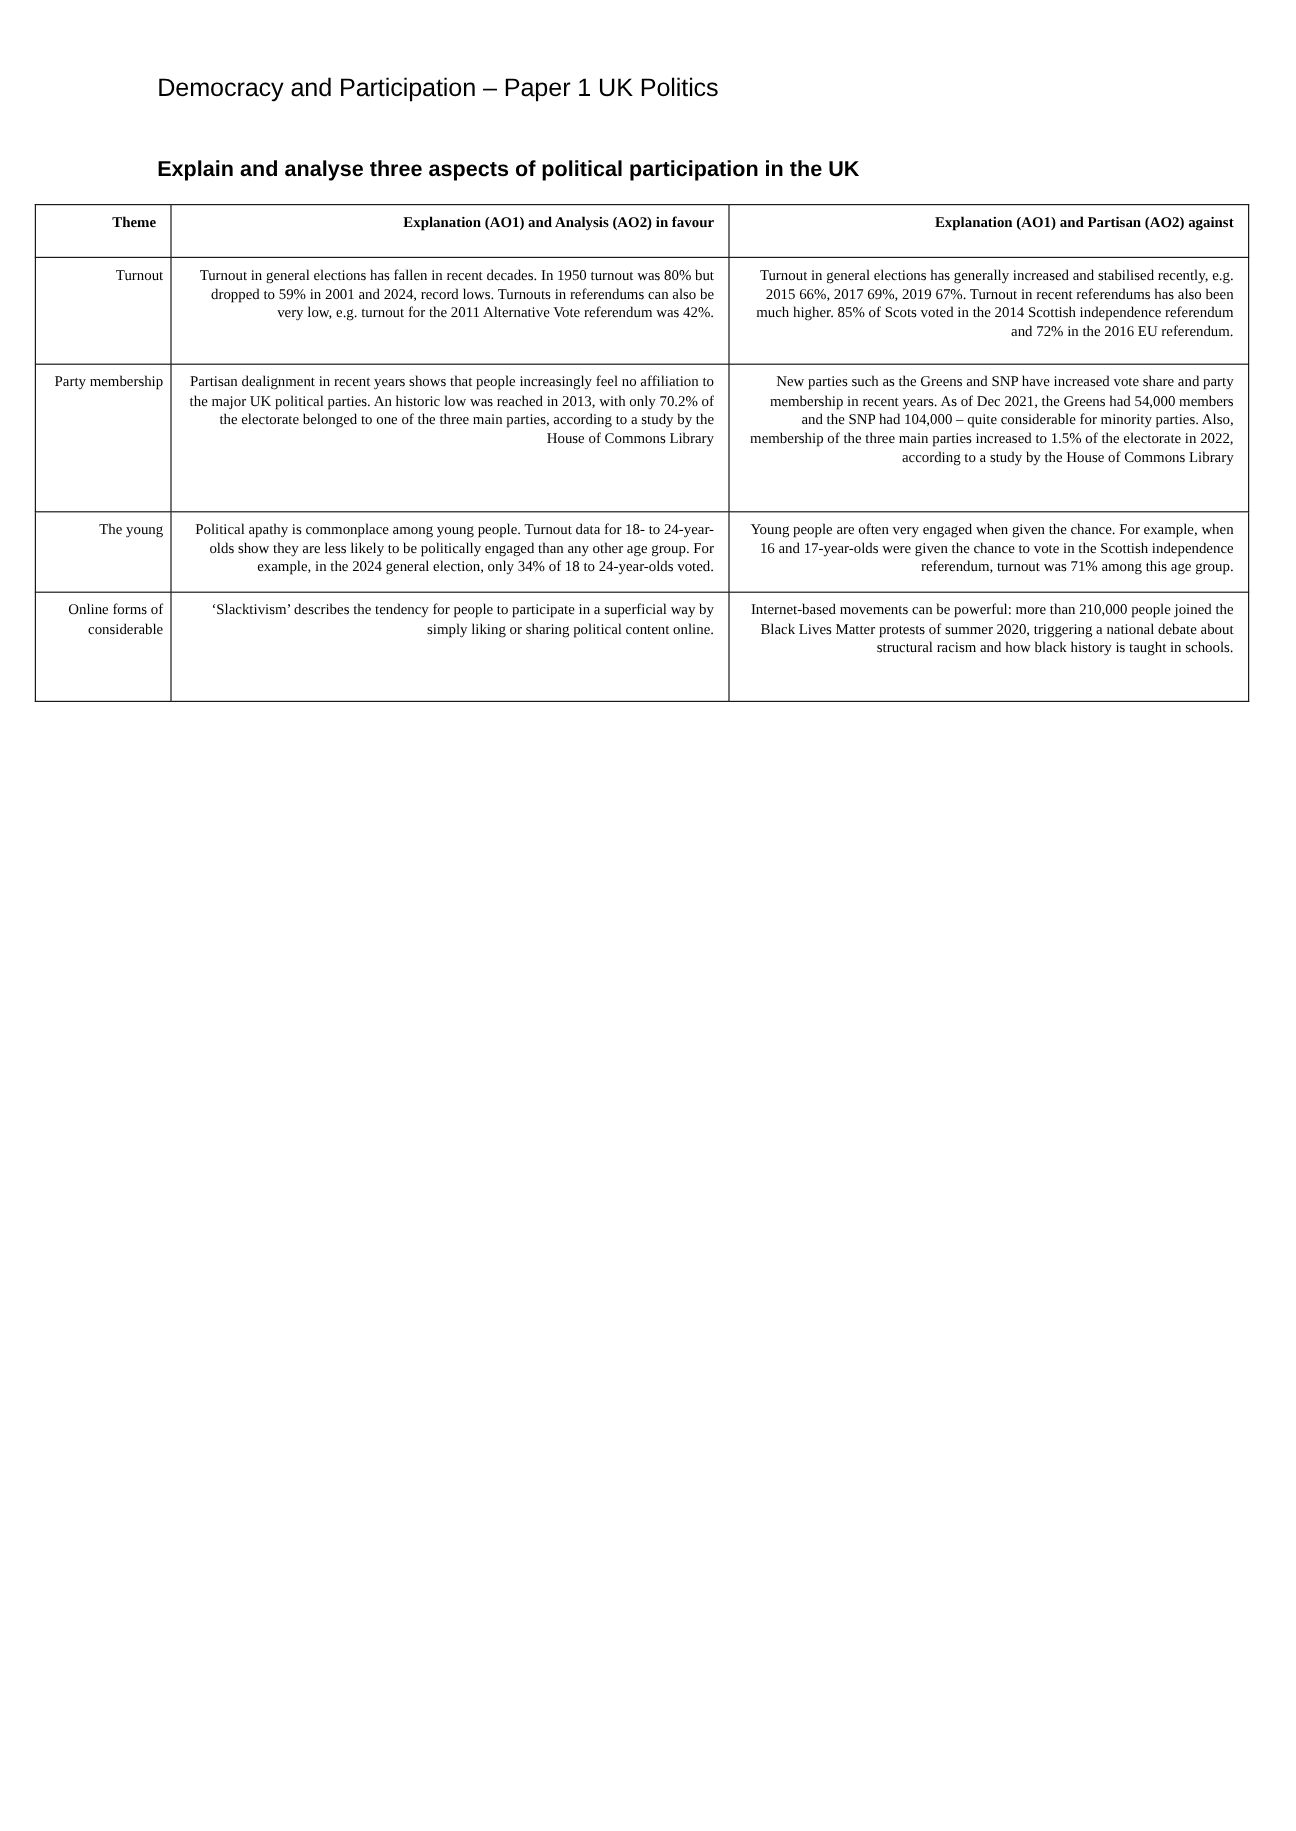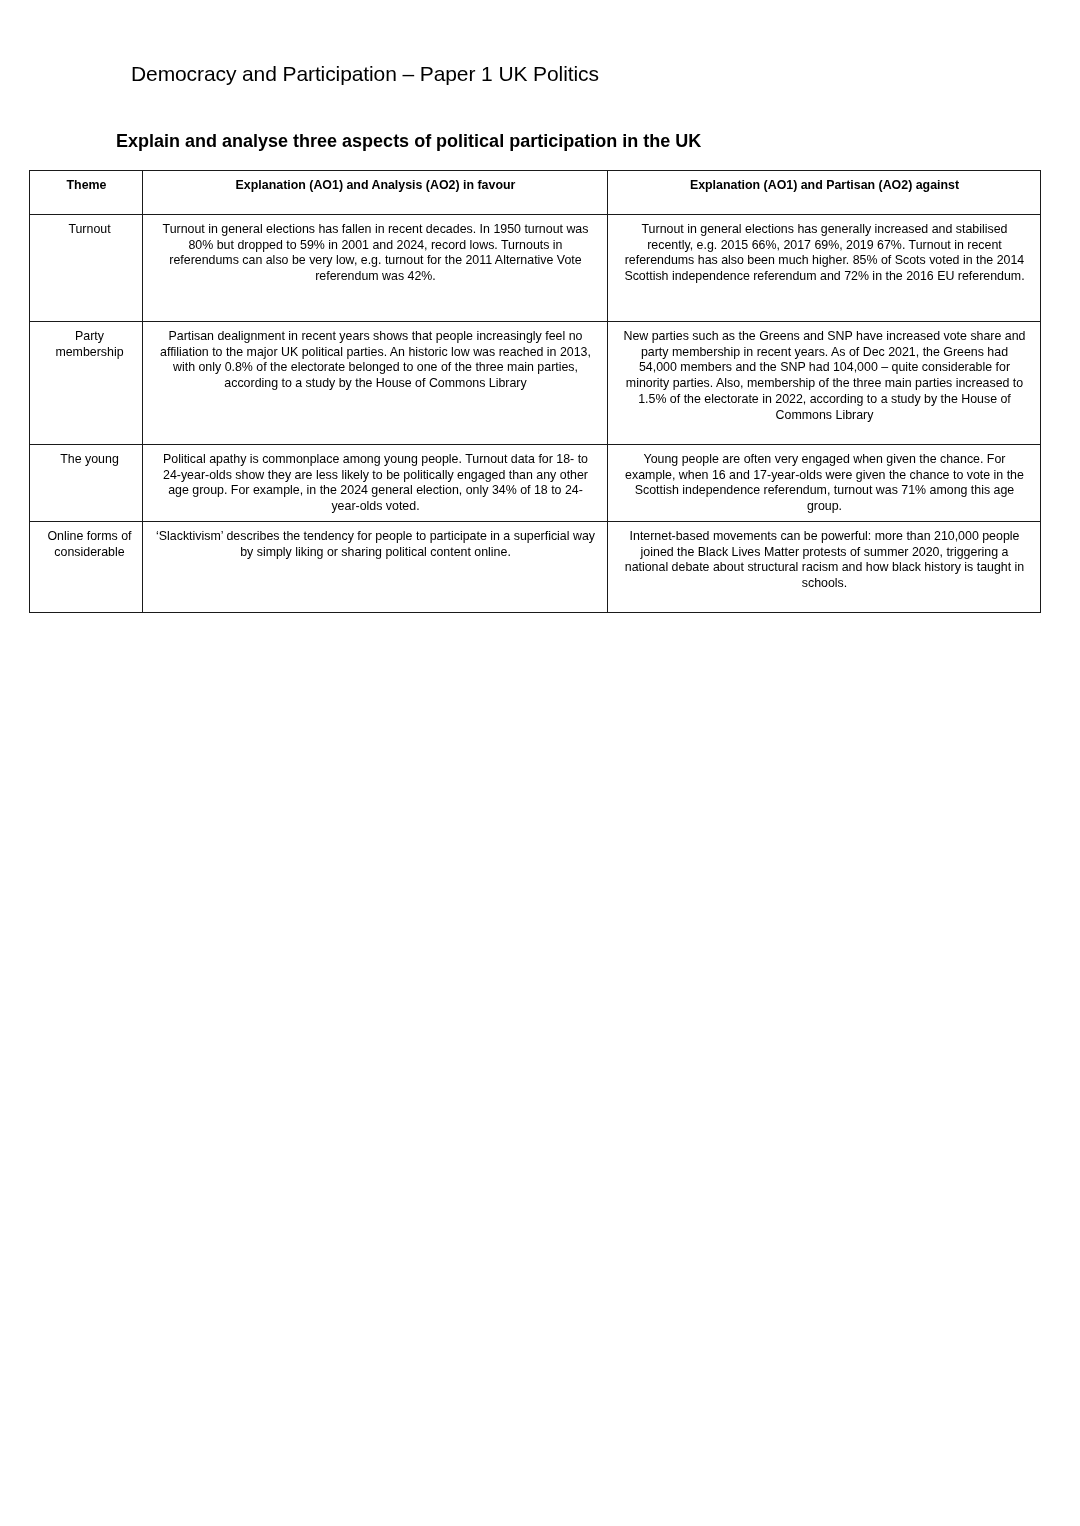--- a/index.html
+++ b/index.html
@@ -20,52 +20,53 @@
       left: 131px;
       top: 62px;
       font-size: 21px;
       font-weight: normal;
       letter-spacing: -0.1px;
       margin: 0;
       white-space: nowrap;
     }
     .doc-question {
       position: absolute;
-      left: 116px;
+      left: 131px;
       top: 131px;
       font-size: 18px;
       font-weight: bold;
       margin: 0;
       white-space: nowrap;
     }
     table.grid {
       position: absolute;
       left: 29px;
       top: 170px;
       width: 1011px;
       border-collapse: collapse;
       table-layout: fixed;
     }
     table.grid col.c-theme { width: 113px; }
     table.grid col.c-for { width: 465px; }
     table.grid col.c-against { width: 433px; }
     table.grid th, table.grid td {
       border: 1.3px solid #1a1a1a;
       vertical-align: top;
-      text-align: center;
+      text-align: right;
       padding: 7px 12px 6px 13px;
       font-size: 12.4px;
       line-height: 15.7px;
+      font-family: Liberation Serif, serif;
     }
     table.grid th {
       font-weight: bold;
       font-size: 12.4px;
     }
     tr.r-head { height: 44px; }
-    tr.r-turnout { height: 107px; }
+    tr.r-turnout { height: 89px; }
     tr.r-party { height: 123px; }
     tr.r-young { height: 67px; }
     tr.r-online { height: 91px; }
     table.grid td.cell-theme {
       padding-right: 6px;
     }
   </style>
 </head>
 <body>
 
@@ -86,21 +87,21 @@
     </tr>
   </thead>
   <tbody>
     <tr class="r-turnout">
       <td class="cell-theme">Turnout</td>
       <td>Turnout in general elections has fallen in recent decades. In 1950 turnout was 80% but dropped to 59% in 2001 and 2024, record lows. Turnouts in referendums can also be very low, e.g. turnout for the 2011 Alternative Vote referendum was 42%.</td>
       <td>Turnout in general elections has generally increased and stabilised recently, e.g. 2015 66%, 2017 69%, 2019 67%. Turnout in recent referendums has also been much higher. 85% of Scots voted in the 2014 Scottish independence referendum and 72% in the 2016 EU referendum.</td>
     </tr>
     <tr class="r-party">
       <td class="cell-theme">Party membership</td>
-      <td>Partisan dealignment in recent years shows that people increasingly feel no affiliation to the major UK political parties. An historic low was reached in 2013, with only 0.8% of the electorate belonged to one of the three main parties, according to a study by the House of Commons Library</td>
+      <td>Partisan dealignment in recent years shows that people increasingly feel no affiliation to the major UK political parties. An historic low was reached in 2013, with only 70.2% of the electorate belonged to one of the three main parties, according to a study by the House of Commons Library</td>
       <td>New parties such as the Greens and SNP have increased vote share and party membership in recent years. As of Dec 2021, the Greens had 54,000 members and the SNP had 104,000 – quite considerable for minority parties. Also, membership of the three main parties increased to 1.5% of the electorate in 2022, according to a study by the House of Commons Library</td>
     </tr>
     <tr class="r-young">
       <td class="cell-theme">The young</td>
       <td>Political apathy is commonplace among young people. Turnout data for 18- to 24-year-olds show they are less likely to be politically engaged than any other age group. For example, in the 2024 general election, only 34% of 18 to 24-year-olds voted.</td>
       <td>Young people are often very engaged when given the chance. For example, when 16 and 17-year-olds were given the chance to vote in the Scottish independence referendum, turnout was 71% among this age group.</td>
     </tr>
     <tr class="r-online">
       <td class="cell-theme">Online forms of considerable</td>
       <td>‘Slacktivism’ describes the tendency for people to participate in a superficial way by simply liking or sharing political content online.</td>

